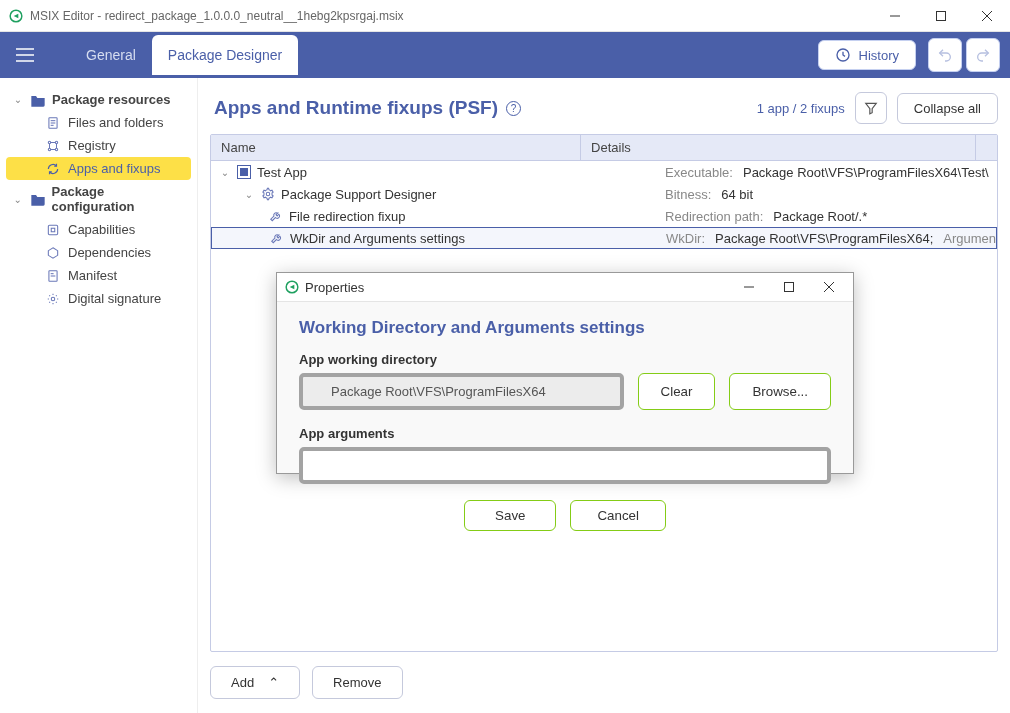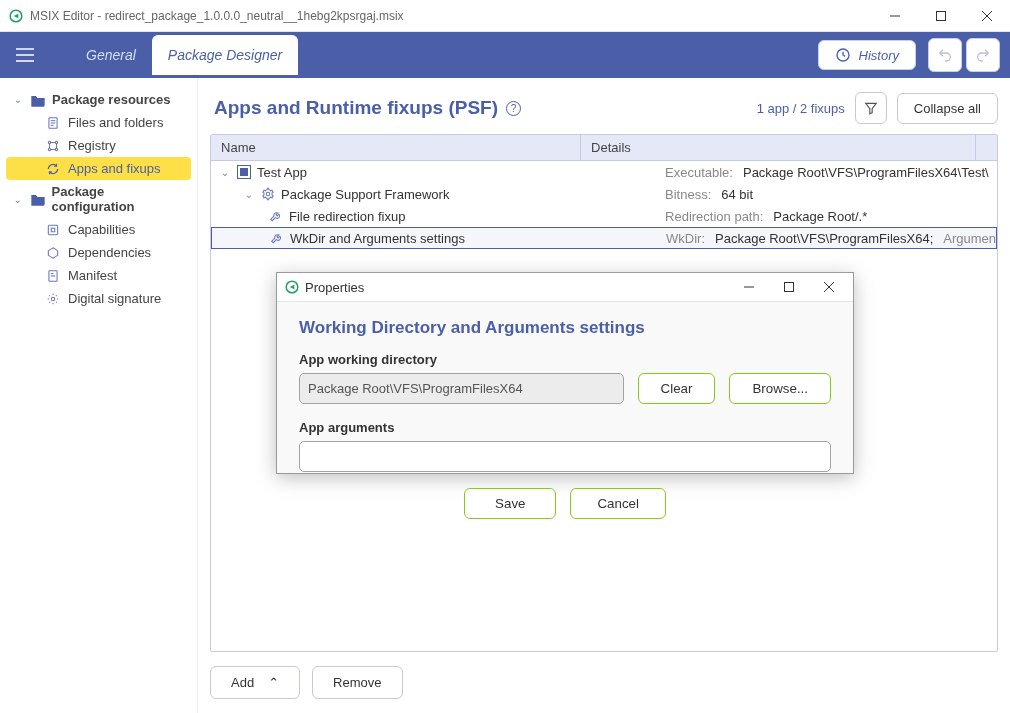--- a/index.html
+++ b/index.html
@@ -4,21 +4,21 @@
 <style>
   * { box-sizing: border-box; margin: 0; padding: 0; }
   body { font-family: "Segoe UI", sans-serif; font-size: 13px; background: #f5f5f5; width: 1010px; height: 713px; overflow: hidden; color: #333; }
 
   .titlebar { height: 32px; background: #fff; display: flex; align-items: center; padding-left: 8px; border-bottom: 1px solid #e5e5e5; }
   .titlebar .logo { width: 16px; height: 16px; margin-right: 6px; display:flex; align-items:center; justify-content:center;}
   .titlebar .title { color: #666; font-size: 12px; flex: 1; }
   .winbtns { display: flex; height: 32px; }
   .winbtn { width: 46px; display: flex; align-items: center; justify-content: center; color: #555; cursor: pointer; }
 
-  .navbar { height: 46px; background: #4a5fa8; display: flex; align-items: center; padding: 0 10px; font-style: italic; }
+  .navbar { height: 46px; background: #4a5fa8; display: flex; align-items: center; padding: 0 10px; }
   .hamburger { color: #fff; padding: 6px; margin-right: 30px; cursor: pointer; }
   .navtab { color: #d6ddf0; padding: 12px 16px; cursor: pointer; font-size: 14px; }
   .navtab.active { background: #fff; color: #4a5fa8; border-radius: 6px 6px 0 0; }
   .nav-spacer { flex: 1; }
   .history-btn { background: #fff; color: #4a5fa8; border: 1px solid #c5d0f0; border-radius: 6px; padding: 6px 16px; display: flex; align-items: center; gap: 8px; cursor: pointer; margin-right: 8px; }
   .iconbtn { width: 34px; height: 34px; background: #fff; border: 1px solid #c5d0f0; border-radius: 6px; display: flex; align-items: center; justify-content: center; margin-left: 4px; color: #b7c0e0; cursor: pointer; }
 
   .body-area { display: flex; height: calc(713px - 32px - 46px); background: #fff; }
 
   .sidebar { width: 215px; padding: 10px 6px; border-right: 1px solid #eee; color: #444; }
@@ -61,21 +61,21 @@
 
   
   .dialog { position: absolute; left: 78px; top: 194px; width: 578px; height: 202px; background:#f9f9f9; border:1px solid #999; box-shadow: 0 4px 18px rgba(0,0,0,0.25); display:flex; flex-direction:column;}
   .dlg-titlebar { height:30px; display:flex; align-items:center; padding: 0 4px 0 8px; background:#fff; border-bottom:1px solid #e5e5e5;}
   .dlg-titlebar .dlg-logo{width:14px;height:14px;margin-right:6px;}
   .dlg-winbtn { width:40px; height:28px; display:flex; align-items:center; justify-content:center; cursor:pointer; color:#333;}
   .dlg-body { padding: 16px 22px; }
   .dlg-h { color:#4a5fa8; font-size:17px; font-weight:600; margin-bottom:14px;}
   .dlg-lbl { font-weight:600; font-size:13px; margin-bottom:6px; color:#333;}
   .dlg-row { display:flex; gap:14px; margin-bottom:16px;}
-  .dlg-input { flex:1; border:1px solid #a3a3a3; border-radius:5px; padding:7px 8px; font-size:13px; background:#fff;}
+  .dlg-input { flex:1; border:4px solid #a3a3a3; border-radius:5px; padding:7px 28px; font-size:13px; background:#fff;}
   .dlg-input.ro { background:#ececec; color:#555; }
   .dlg-btn { border:1px solid #84cc16; border-radius:6px; padding:7px 22px; cursor:pointer; background:#fff; color:#333;}
   .dlg-footer { display:flex; gap:14px; justify-content:center; margin-top:6px;}
 
   svg { display:block; }
 </style>
 </head>
 <body>
 
 <div class="titlebar">
@@ -270,21 +270,21 @@
 
       <div class="row">
         <div class="rname indent2">
           <span class="chev">⌄</span>
           <span class="gear">
               <svg width="14" height="14" viewBox="0 0 24 24" fill="none" stroke="#6a78b8" stroke-width="1.8">
                 <circle cx="12" cy="12" r="3"></circle>
                 <path d="M19 12a7 7 0 0 0-.2-1.6l2-1.5-2-3.4-2.3 1a7 7 0 0 0-2.8-1.6L13 2h-2l-.7 2.9a7 7 0 0 0-2.8 1.6l-2.3-1-2 3.4 2 1.5A7 7 0 0 0 5 12c0 .5.1 1.1.2 1.6l-2 1.5 2 3.4 2.3-1a7 7 0 0 0 2.8 1.6L11 22h2l.7-2.9a7 7 0 0 0 2.8-1.6l2.3 1 2-3.4-2-1.5c.1-.5.2-1.1.2-1.6z"></path>
               </svg>
             </span>
-          <span>Package Support Framework</span>
+          <span>Package Support Designer</span>
         </div>
         <div class="rdetails">
           <span class="lbl">Bitness:</span>
           <span>64 bit</span>
         </div>
       </div>
 
       <div class="row">
         <div class="rname indent3">
           <span class="wrench">

